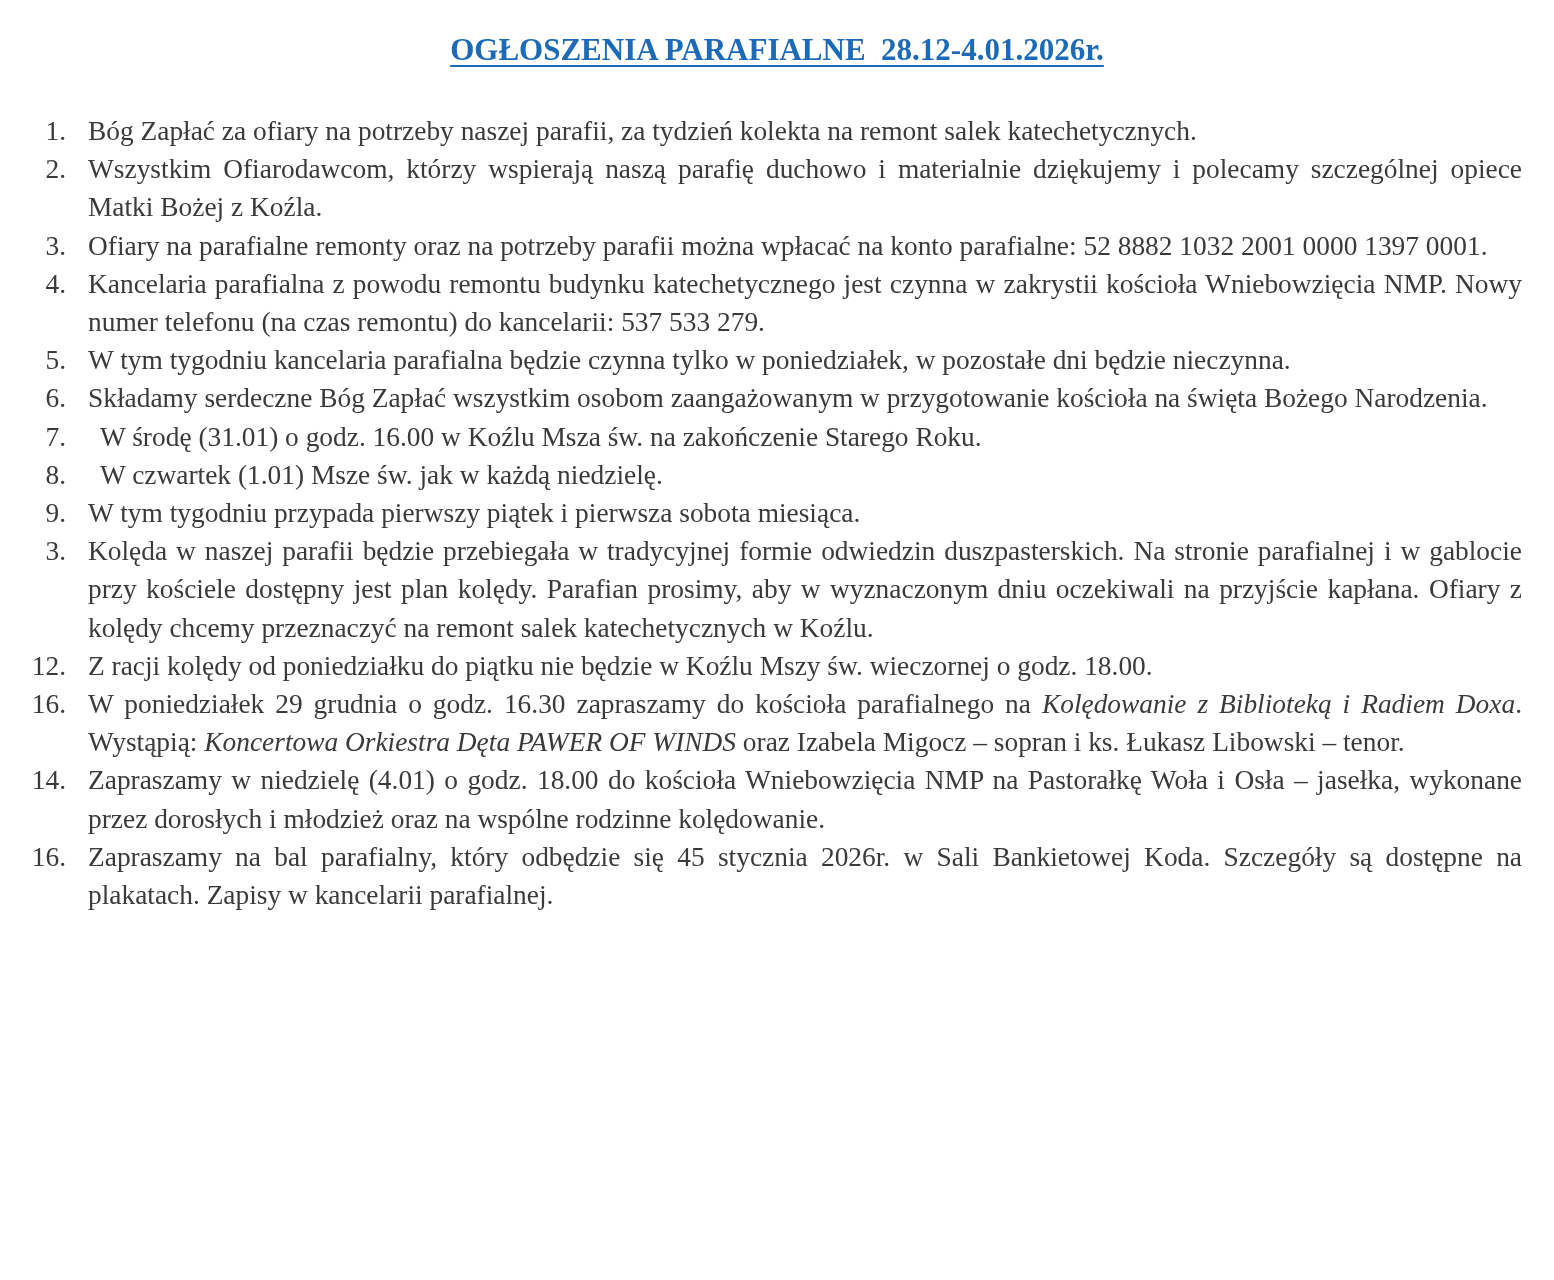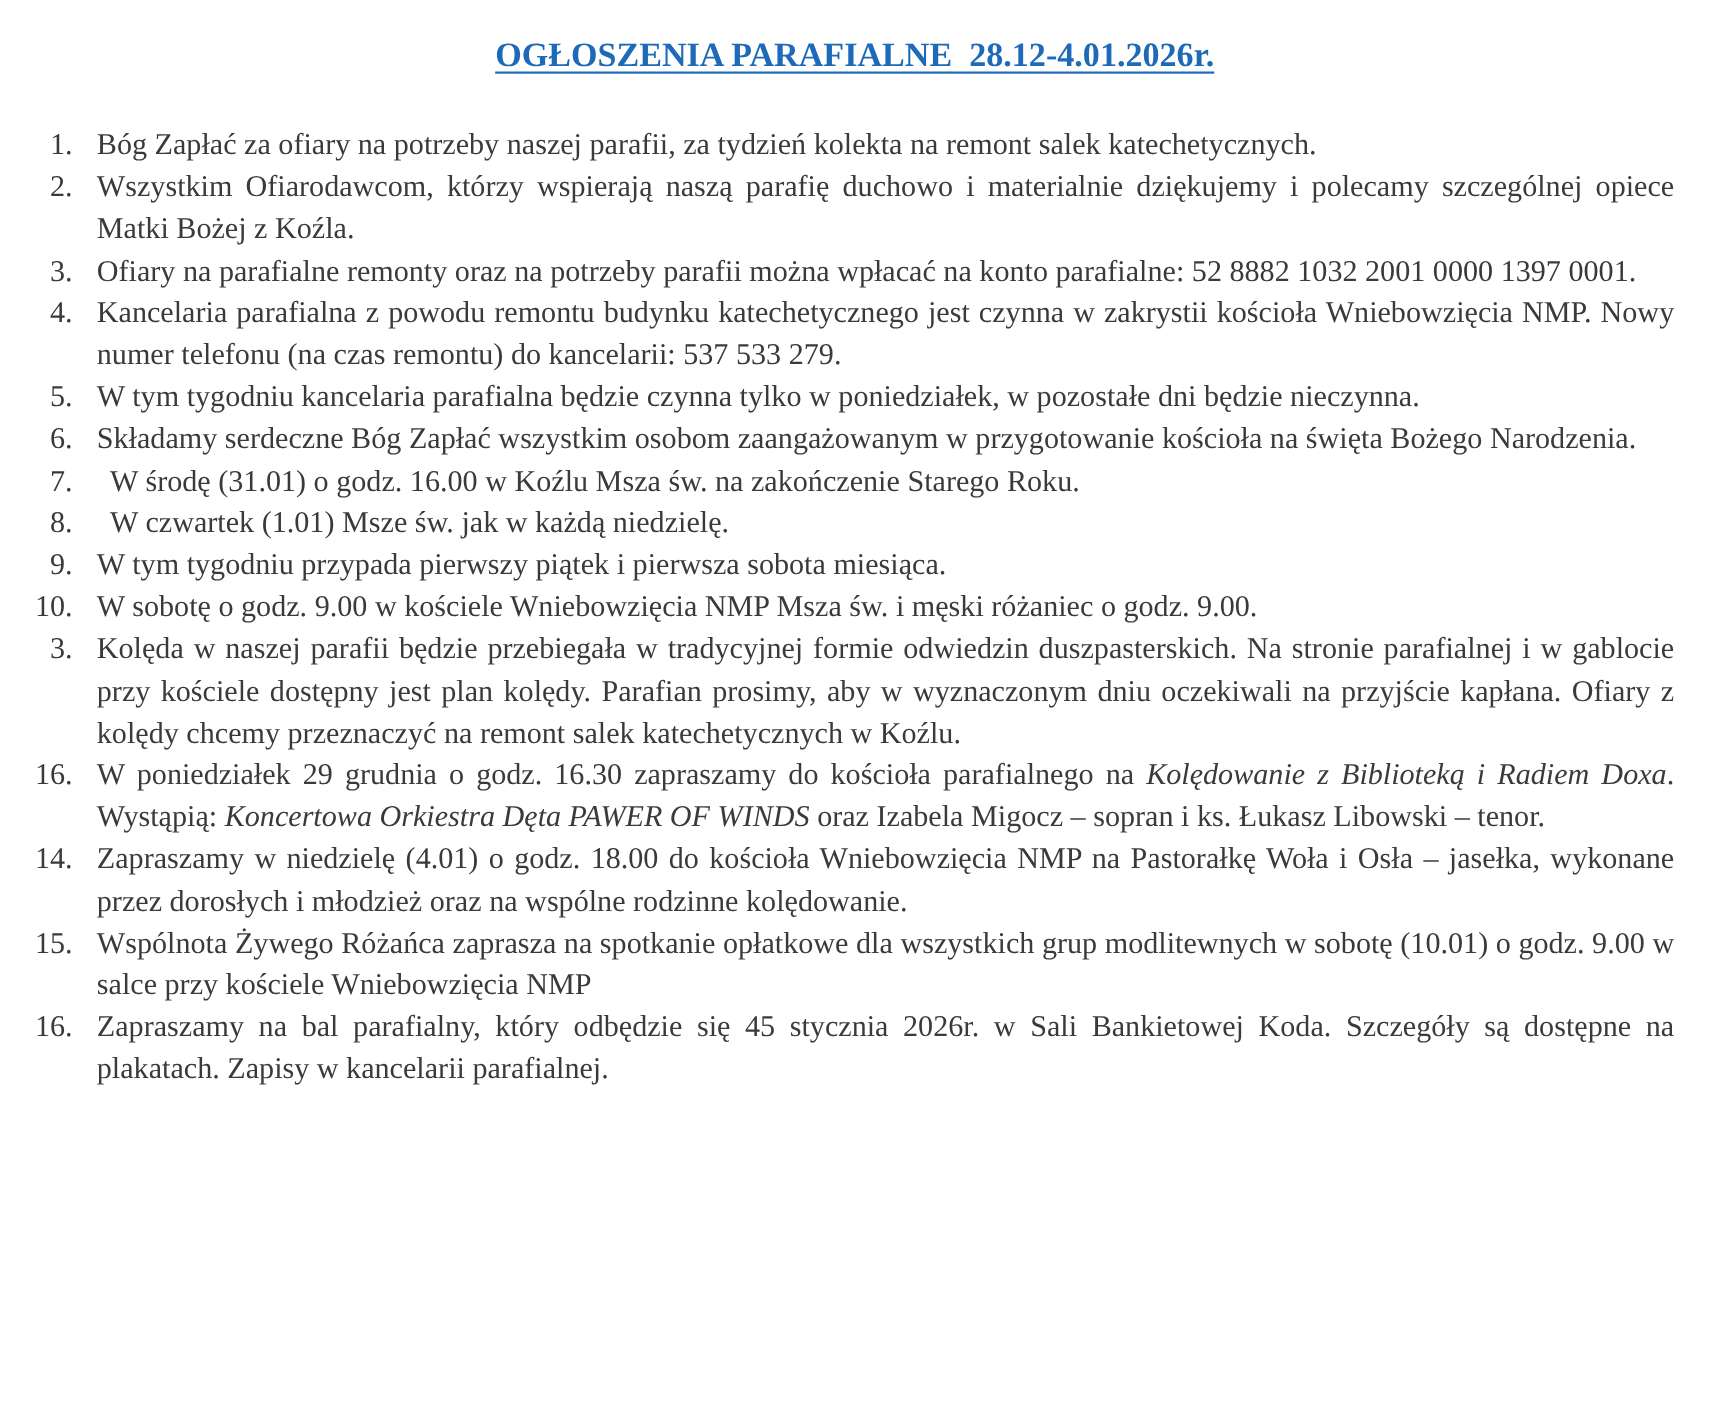--- a/index.html
+++ b/index.html
@@ -102,36 +102,32 @@
     </li>
     <li class="item">
       <span class="num">8.</span>
       <span class="txt indent"><span>W czwartek (1.01) Msze św. jak w każdą niedzielę.</span></span>
     </li>
     <li class="item">
       <span class="num">9.</span>
       <span class="txt"><span>W tym tygodniu przypada pierwszy piątek i pierwsza sobota miesiąca.</span></span>
     </li>
     <li class="item">
-      <span class="num">10.</span>
-      <span class="txt"><span>W sobotę o godz. 9.00 w kościele Wniebowzięcia NMP Msza św. i męski różaniec o godz. 9.00.</span></span>
+      <span class="num">3.</span>
+      <span class="txt"><span>Kolęda w naszej parafii będzie przebiegała w tradycyjnej formie odwiedzin duszpasterskich. Na stronie parafialnej i w gablocie przy kościele dostępny jest plan kolędy. Parafian prosimy, aby w wyznaczonym dniu oczekiwali na przyjście kapłana. Ofiary z kolędy chcemy przeznaczyć na remont salek katechetycznych w Koźlu.</span></span>
     </li>
     <li class="item">
-      <span class="num">3.</span>
-      <span class="txt"><span>Kolęda w naszej parafii będzie przebiegała w tradycyjnej formie odwiedzin duszpasterskich. Na stronie parafialnej i w gablocie przy kościele dostępny jest plan kolędy. Parafian prosimy, aby w wyznaczonym dniu oczekiwali na przyjście kapłana. Ofiary z kolędy chcemy przeznaczyć na remont salek katechetycznych w Koźlu.</span></span>
+      <span class="num">12.</span>
+      <span class="txt"><span>Z racji kolędy od poniedziałku do piątku nie będzie w Koźlu Mszy św. wieczornej o godz. 18.00.</span></span>
     </li>
     <li class="item">
       <span class="num">16.</span>
       <span class="txt"><span>W poniedziałek 29 grudnia o godz. 16.30 zapraszamy do kościoła parafialnego na </span><em>Kolędowanie z Biblioteką i Radiem Doxa</em><span>. Wystąpią: </span><em>Koncertowa Orkiestra Dęta PAWER OF WINDS</em><span> oraz Izabela Migocz – sopran i ks. Łukasz Libowski – tenor.</span></span>
     </li>
     <li class="item">
       <span class="num">14.</span>
       <span class="txt"><span>Zapraszamy w niedzielę (4.01) o godz. 18.00 do kościoła Wniebowzięcia NMP na Pastorałkę Woła i Osła – jasełka, wykonane przez dorosłych i młodzież oraz na wspólne rodzinne kolędowanie.</span></span>
     </li>
     <li class="item">
-      <span class="num">15.</span>
-      <span class="txt"><span>Wspólnota Żywego Różańca zaprasza na spotkanie opłatkowe dla wszystkich grup modlitewnych w sobotę (10.01) o godz. 9.00 w salce przy kościele Wniebowzięcia NMP</span></span>
-    </li>
-    <li class="item">
       <span class="num">16.</span>
       <span class="txt"><span>Zapraszamy na bal parafialny, który odbędzie się 45 stycznia 2026r. w Sali Bankietowej Koda. Szczegóły są dostępne na plakatach. Zapisy w kancelarii parafialnej.</span></span>
     </li>
   </ol>
 
 </body></html>

